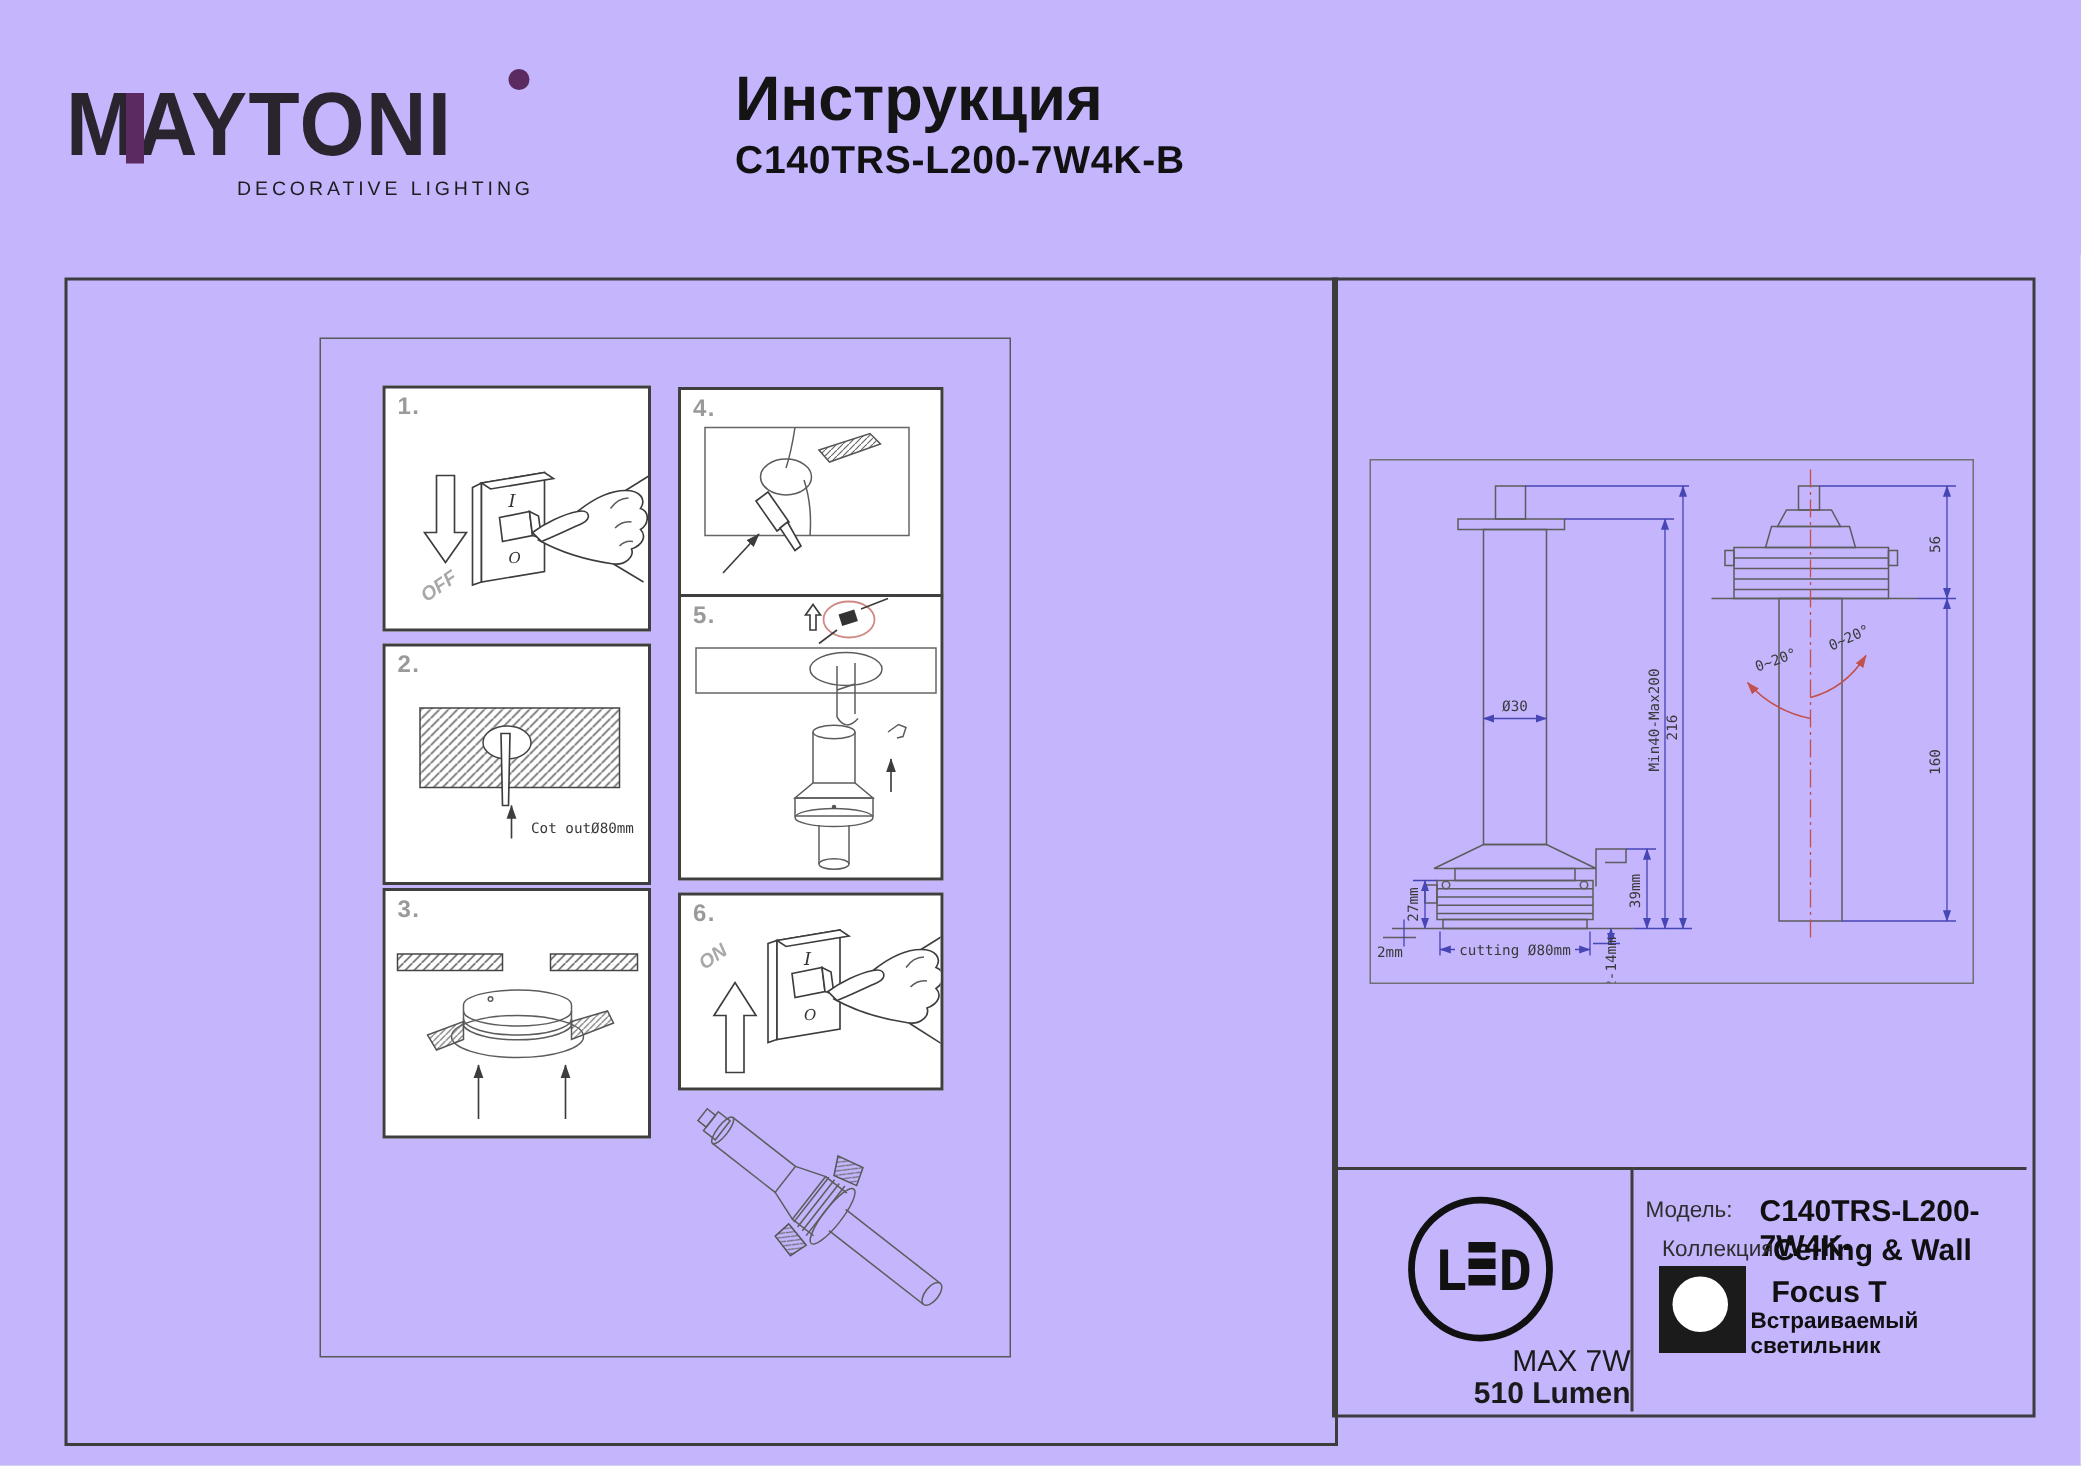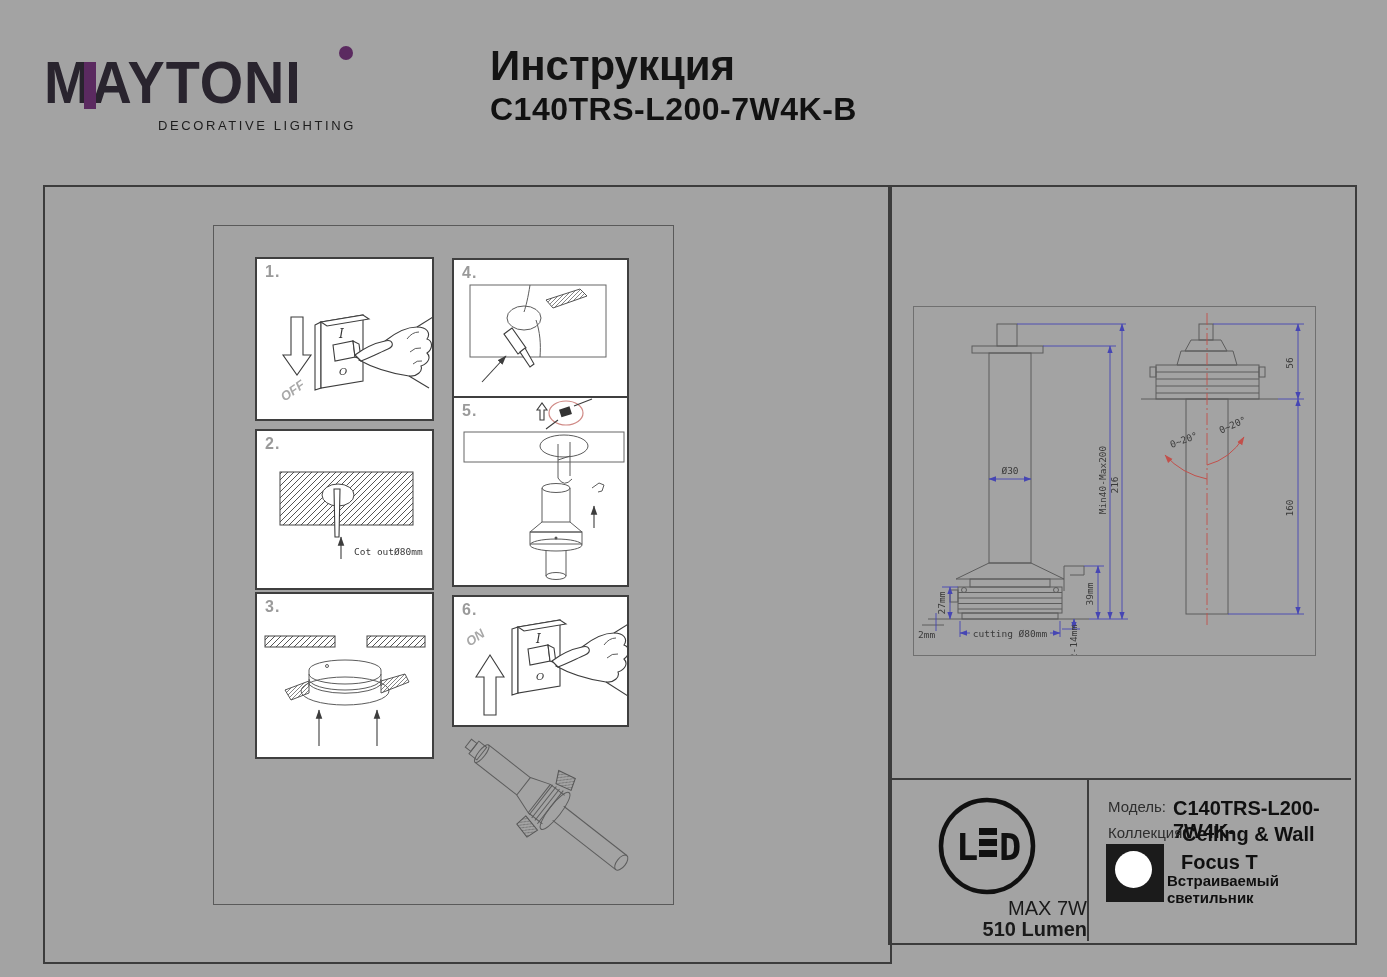--- a/index.html
+++ b/index.html
@@ -1,30 +1,30 @@
 <!DOCTYPE html>
 <html><head>
 <meta charset="utf-8">
 <style>
   html,body{margin:0;padding:0;background:#e8e8e8;}
-  #page{position:relative;width:1387px;height:977px;background:#a3a3a3;
+  #page{position:relative;width:1387px;height:977px;background:#c4b5fd;
         font-family:"Liberation Sans",sans-serif;overflow:hidden;}
   .abs{position:absolute;}
 
   
   #logo{left:42px;top:46px;width:370px;height:100px;}
   #brand{position:absolute;left:2px;top:2px;font-size:60px;font-weight:700;
          letter-spacing:1px;color:#29242e;transform:scale(.93,1);transform-origin:left top;}
   #brand-mbar{position:absolute;left:42px;top:16px;width:12px;height:47px;background:#5b2a60;}
   #brand-idot{position:absolute;left:297px;top:0px;width:14px;height:14px;border-radius:50%;background:#5b2a60;}
   #tagline{position:absolute;left:116px;top:72px;font-size:13px;font-weight:400;
            letter-spacing:2.6px;color:#1d1d1d;}
   #title-block{left:490px;top:44px;width:440px;text-align:left;}
   #doc-title{font-size:42px;font-weight:600;color:#141414;line-height:1.05;}
-  #doc-model{font-size:32px;font-weight:700;color:#111;margin-top:3px;letter-spacing:.5px;}
+  #doc-model{font-size:26px;font-weight:700;color:#111;margin-top:3px;letter-spacing:.5px;}
 
   
   #left-box{left:43px;top:185px;width:845px;height:775px;border:2px solid #3c3c3c;}
   #right-box{left:888px;top:185px;width:465px;height:756px;border:2px solid #3c3c3c;}
   #instr-box{left:168px;top:38px;width:459px;height:678px;border:1px solid #5a5a5a;}
   .step{border:2px solid #3f3f3f;background:#fff;}
   .step-num{position:absolute;left:8px;top:4px;font-size:16px;font-weight:700;
             color:#9a9a9a;letter-spacing:1px;}
   #tech-box{left:23px;top:119px;width:401px;height:348px;border:1px solid #707070;}
 
@@ -341,21 +341,21 @@
           <rect x="89" y="59" width="18" height="7"></rect>
           <rect x="89" y="70" width="18" height="7"></rect>
         </g>
         <text x="109" y="80" font-size="37" font-weight="bold" fill="#111" font-family="Liberation Sans,sans-serif">D</text>
       </svg>
       <div class="led-caption" style="top:117px;">MAX 7W</div>
       <div class="led-caption" style="top:138px;font-weight:bold;">510 Lumen</div>
     </div>
 
     <div class="abs" id="model-cell">
-      <div class="info-label" style="left:19px;top:18px;text-align:center;">Модель:</div>
+      <div class="info-label" style="left:8px;top:18px;text-align:center;">Модель:</div>
       <div class="info-value" style="left:84px;top:17px;">C140TRS-L200-7W4K-</div>
       <div class="info-label" style="left:19px;top:44px;">Коллекция:</div>
       <div class="info-value" style="left:93px;top:43px;">Ceiling &amp; Wall</div>
       <div id="cat-icon">
           <div class="hole"></div>
         </div>
       <div class="info-value" style="left:92px;top:71px;">Focus T</div>
       <div class="info-value" style="left:78px;top:92px;font-size:15px;">Встраиваемый светильник</div>
     </div>
   </div>

